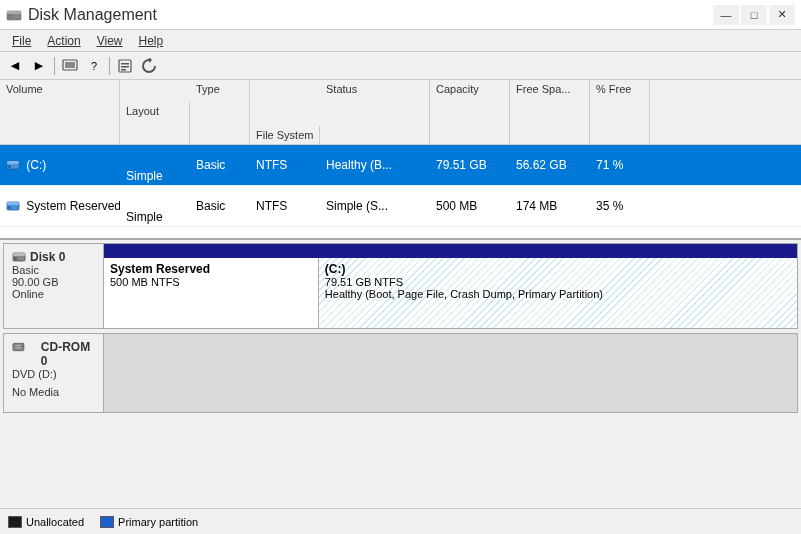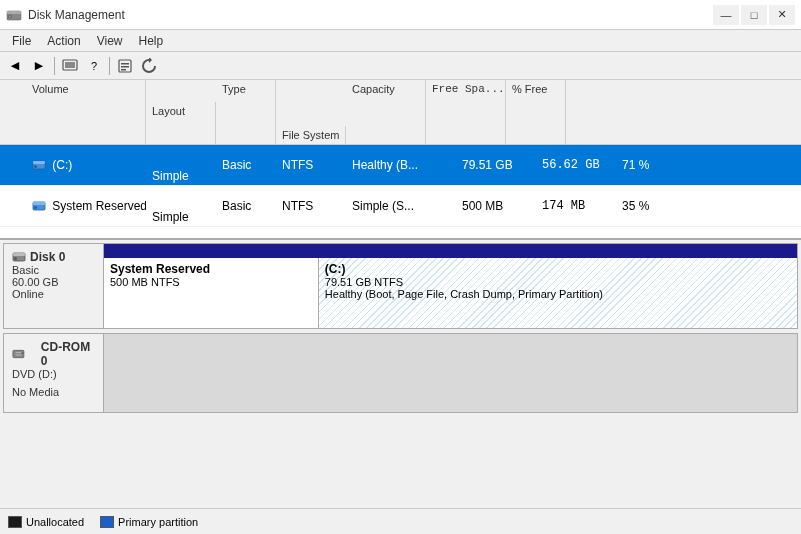--- a/index.html
+++ b/index.html
@@ -19,21 +19,21 @@
       display: flex;
       align-items: center;
       justify-content: space-between;
       padding: 4px 6px;
       height: 30px;
     }
     .title-bar-left {
       display: flex;
       align-items: center;
       gap: 6px;
-      font-size: 12px;
+      font-size: 16px;
       color: #333;
     }
     .title-bar-controls {
       display: flex;
       gap: 2px;
     }
     .title-btn {
       width: 26px;
       height: 20px;
       border: none;
@@ -53,20 +53,21 @@
       display: flex;
       align-items: center;
       padding: 0 4px;
       height: 22px;
     }
     .menu-item {
       padding: 2px 8px;
       cursor: pointer;
       font-size: 12px;
       color: #333;
+      text-decoration: underline;
     }
 
     
     .toolbar {
       background: #f0f0f0;
       border-bottom: 1px solid #ccc;
       display: flex;
       align-items: center;
       padding: 2px 4px;
       height: 28px;
@@ -132,27 +133,27 @@
       background: #0078d7;
       color: #fff;
     }
     .volume-cell {
       padding: 2px 6px;
       white-space: nowrap;
       overflow: hidden;
     }
 
     
-    .col-volume { width: 120px; min-width: 120px; margin-left: 26px; }
+    .col-volume { width: 120px; min-width: 120px; }
     .col-layout { width: 70px; min-width: 70px; margin-top: 22px; }
     .col-type { width: 60px; min-width: 60px; }
     .col-filesystem { width: 70px; min-width: 70px; margin-top: 46px; }
     .col-status { width: 110px; min-width: 110px; }
     .col-capacity { width: 80px; min-width: 80px; }
-    .col-freespace { width: 80px; min-width: 80px; font-family: Liberation Mono, monospace; }
+    .col-freespace { width: 80px; min-width: 80px; }
     .col-pctfree { width: 60px; min-width: 60px; }
 
     
     .disk-map {
       background: #f0f0f0;
       flex: 1;
       padding: 3px;
       overflow-y: auto;
     }
 
@@ -306,20 +307,21 @@
 </div>
 
 <div class="main-content">
 
   <div class="volume-list">
     <div class="volume-header">
       <div class="volume-header-cell col-volume">Volume</div>
       <div class="volume-header-cell col-layout">Layout</div>
       <div class="volume-header-cell col-type">Type</div>
       <div class="volume-header-cell col-filesystem">File System</div>
+      <div class="volume-header-cell col-status">Status</div>
       <div class="volume-header-cell col-capacity">Capacity</div>
       <div class="volume-header-cell col-freespace">Free Spa...</div>
       <div class="volume-header-cell col-pctfree">% Free</div>
     </div>
 
     <div class="volume-row selected">
       <div class="volume-cell col-volume">
         <svg width="14" height="14" viewBox="0 0 14 14" style="vertical-align:middle;margin-right:3px;">
           <rect x="1" y="3" width="12" height="8" rx="1" fill="#4a90d9" stroke="#2060a0" stroke-width="0.8"></rect>
           <rect x="1" y="3" width="12" height="3" rx="1" fill="#7ab8f5"></rect>
@@ -361,21 +363,21 @@
       <div class="disk-label">
         <div style="display:flex;align-items:center;gap:4px;">
           <svg width="14" height="14" viewBox="0 0 14 14">
             <rect x="1" y="3" width="12" height="8" rx="1" fill="#888" stroke="#555" stroke-width="0.8"></rect>
             <rect x="1" y="3" width="12" height="3" rx="1" fill="#bbb"></rect>
             <circle cx="3.5" cy="8.5" r="1.5" fill="#555"></circle>
           </svg>
           <span class="disk-label-name">Disk 0</span>
         </div>
         <div>Basic</div>
-        <div>60.00 GB</div>
+        <div>90.00 GB</div>
         <div>Online</div>
       </div>
       <div class="disk-partitions">
         <div class="disk-header-bar"></div>
         <div class="disk-partitions-row">
 
           <div class="partition" style="width:31%; min-height: 70px;">
             <div class="partition-name">System Reserved</div>
             <div>500 MB NTFS</div>
           </div>
@@ -384,21 +386,21 @@
             <div class="partition-name">(C:)</div>
             <div>79.51 GB NTFS</div>
             <div>Healthy (Boot, Page File, Crash Dump, Primary Partition)</div>
           </div>
         </div>
       </div>
     </div>
 
     <div class="disk-row" style="min-height:80px;">
       <div class="disk-label">
-        <div style="display:flex;align-items:center;gap:16px;">
+        <div style="display:flex;align-items:flex-start;gap:16px;">
           <svg width="14" height="14" viewBox="0 0 14 14">
             <rect x="1" y="3" width="12" height="8" rx="1" fill="#888" stroke="#555" stroke-width="0.8"></rect>
             <rect x="4" y="5" width="6" height="1" fill="#bbb"></rect>
             <rect x="4" y="7.5" width="6" height="1" fill="#bbb"></rect>
             <circle cx="11.5" cy="6" r="0.8" fill="#555"></circle>
           </svg>
           <span class="disk-label-name">CD-ROM 0</span>
         </div>
         <div>DVD (D:)</div>
         <div style="margin-top:6px;">No Media</div>

